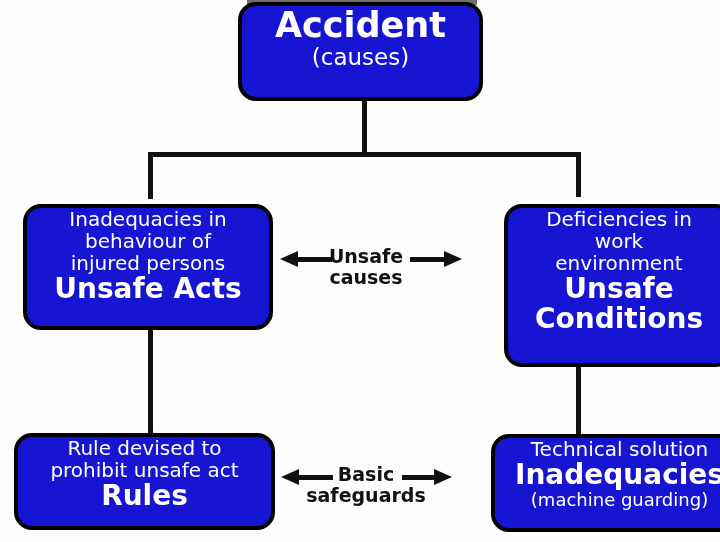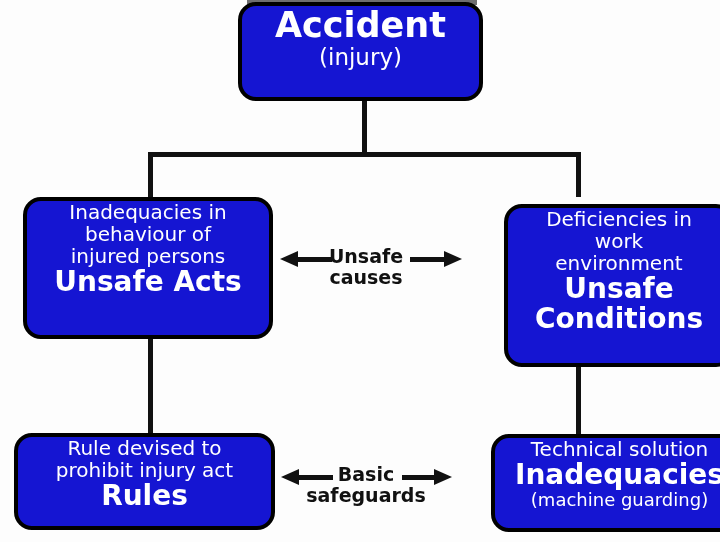--- a/index.html
+++ b/index.html
@@ -27,21 +27,21 @@
     text-align:center;
     box-sizing:border-box;
   }
   .node .body{font-size:20px;line-height:22px;font-weight:normal;}
   .node .title{font-size:28px;line-height:30px;font-weight:bold;}
   .node .title-xl{font-size:35px;line-height:38px;font-weight:bold;}
   .node .sub{font-size:23px;line-height:26px;font-weight:normal;}
   .node .sub-sm{font-size:18px;line-height:20px;font-weight:normal;}
 
   .n-accident{left:238px;top:2px;width:245px;height:99px;}
-  .n-unsafe-acts{left:23px;top:197px;width:250px;height:142px;}
+  .n-unsafe-acts{left:23px;top:204px;width:250px;height:126px;}
   .n-unsafe-acts .body{max-width:180px;}
   .n-unsafe-conditions{left:465px;top:204px;width:230px;height:163px;margin-left:39px;}
   .n-unsafe-conditions .body{max-width:152px;}
   .n-unsafe-conditions .title{max-width:190px;}
   .n-rules{left:14px;top:433px;width:261px;height:97px;}
   .n-rules .body{max-width:212px;}
   .n-engineering{left:455px;top:434px;width:257px;height:98px;margin-left:36px;}
 
   .line{position:absolute;background:var(--connector,#111);}
   .v-top{left:362px;top:98px;width:5px;height:56px;}
@@ -94,35 +94,35 @@
   <div class="head head-right h-causes-right"></div>
 
   <div class="head head-left h-safe-left"></div>
   <div class="shaft s-safe-left"></div>
   <div class="edge-label l-safeguards">Basic safeguards</div>
   <div class="shaft s-safe-right"></div>
   <div class="head head-right h-safe-right"></div>
 
   <div class="node n-accident">
     <div class="title-xl">Accident</div>
-    <div class="sub">(injury)</div>
+    <div class="sub">(causes)</div>
   </div>
 
   <div class="node n-unsafe-acts">
     <div class="body">Inadequacies in behaviour of injured persons</div>
     <div class="title">Unsafe Acts</div>
   </div>
 
   <div class="node n-unsafe-conditions">
     <div class="body">Deficiencies in work environment</div>
     <div class="title">Unsafe Conditions</div>
   </div>
 
   <div class="node n-rules">
-    <div class="body">Rule devised to prohibit injury act</div>
+    <div class="body">Rule devised to prohibit unsafe act</div>
     <div class="title">Rules</div>
   </div>
 
   <div class="node n-engineering">
     <div class="body">Technical solution</div>
     <div class="title">Inadequacies</div>
     <div class="sub-sm">(machine guarding)</div>
   </div>
 
 </div>

